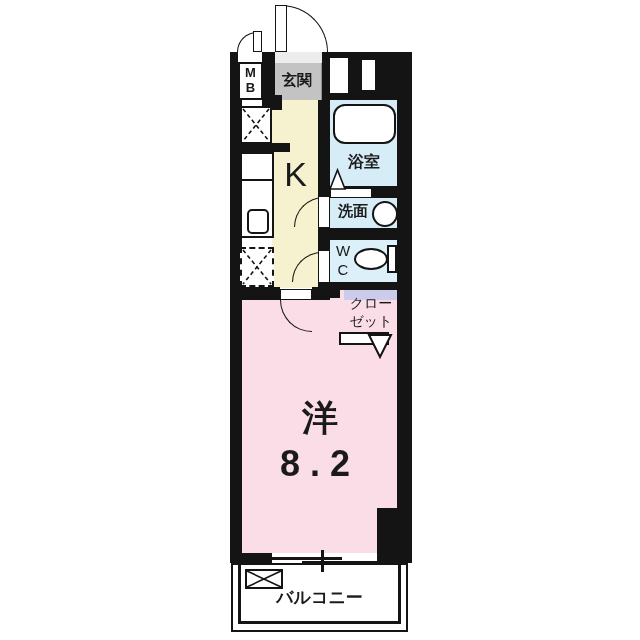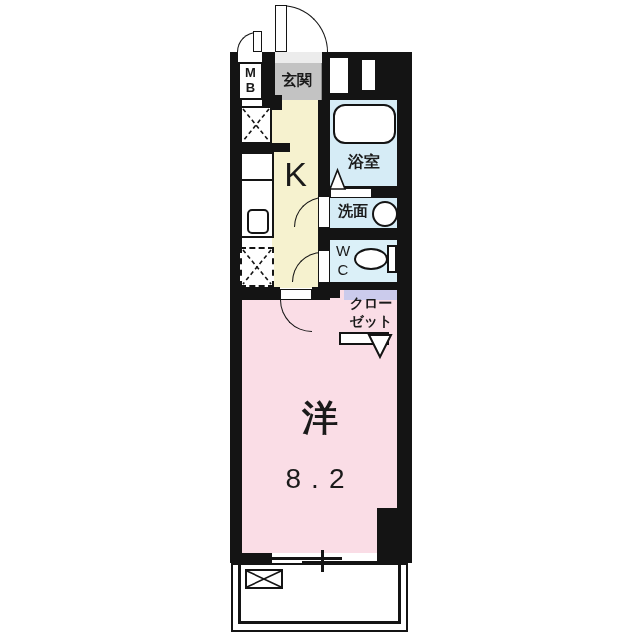--- a/index.html
+++ b/index.html
@@ -81,23 +81,23 @@
   .balc-inner{left:238px;top:563px;width:163px;height:61px;border:3px solid #141414;border-top:none;z-index:6;}
   .balc-xbox{left:245px;top:569px;width:38px;height:20px;z-index:40;}
 
   
   .lbl-mb{left:238px;top:65px;width:25px;font-size:13px;line-height:15px;font-weight:bold;}
   .lbl-genkan{left:272px;top:72px;width:50px;font-size:15px;font-weight:bold;font-family:Liberation Serif, serif;}
   .lbl-k{left:272px;top:156px;width:47px;font-size:34px;font-weight:500;}
   .lbl-bath{left:330px;top:153px;width:68px;font-size:16px;font-weight:bold;}
   .lbl-wash{left:330px;top:203px;width:46px;font-size:15px;font-weight:bold;}
   .lbl-wc{left:332px;top:241px;width:22px;font-size:15px;line-height:19px;font-weight:500;}
-  .lbl-closet{left:344px;top:294px;width:54px;font-size:14px;line-height:18px;font-weight:bold;}
+  .lbl-closet{left:344px;top:294px;width:54px;font-size:14px;line-height:18px;font-weight:normal;}
   .lbl-you{left:242px;top:398px;width:156px;font-size:36px;font-weight:bold;}
-  .lbl-size{left:242px;top:464px;width:156px;font-size:28px;font-weight:400;letter-spacing:10px;}
+  .lbl-size{left:242px;top:444px;width:156px;font-size:36px;font-weight:700;letter-spacing:10px;}
   .lbl-balcony{left:238px;top:589px;width:163px;font-size:17px;font-weight:bold;}
 </style>
 </head>
 <body>
 
 <div id="stage">
 
   <div class="fill genkan-threshold"></div>
   <div class="fill genkan"></div>
   <div class="fill kitchen"></div>
@@ -183,14 +183,15 @@
   <div class="lbl lbl-wc">
     <div>W</div>
     <div>C</div>
   </div>
   <div class="lbl lbl-closet">
     <div>クロー</div>
     <div>ゼット</div>
   </div>
   <div class="lbl lbl-you">洋</div>
   <div class="lbl lbl-size">8.2</div>
+  <div class="lbl lbl-balcony">バルコニー</div>
 
 </div>
 
 </body></html>

